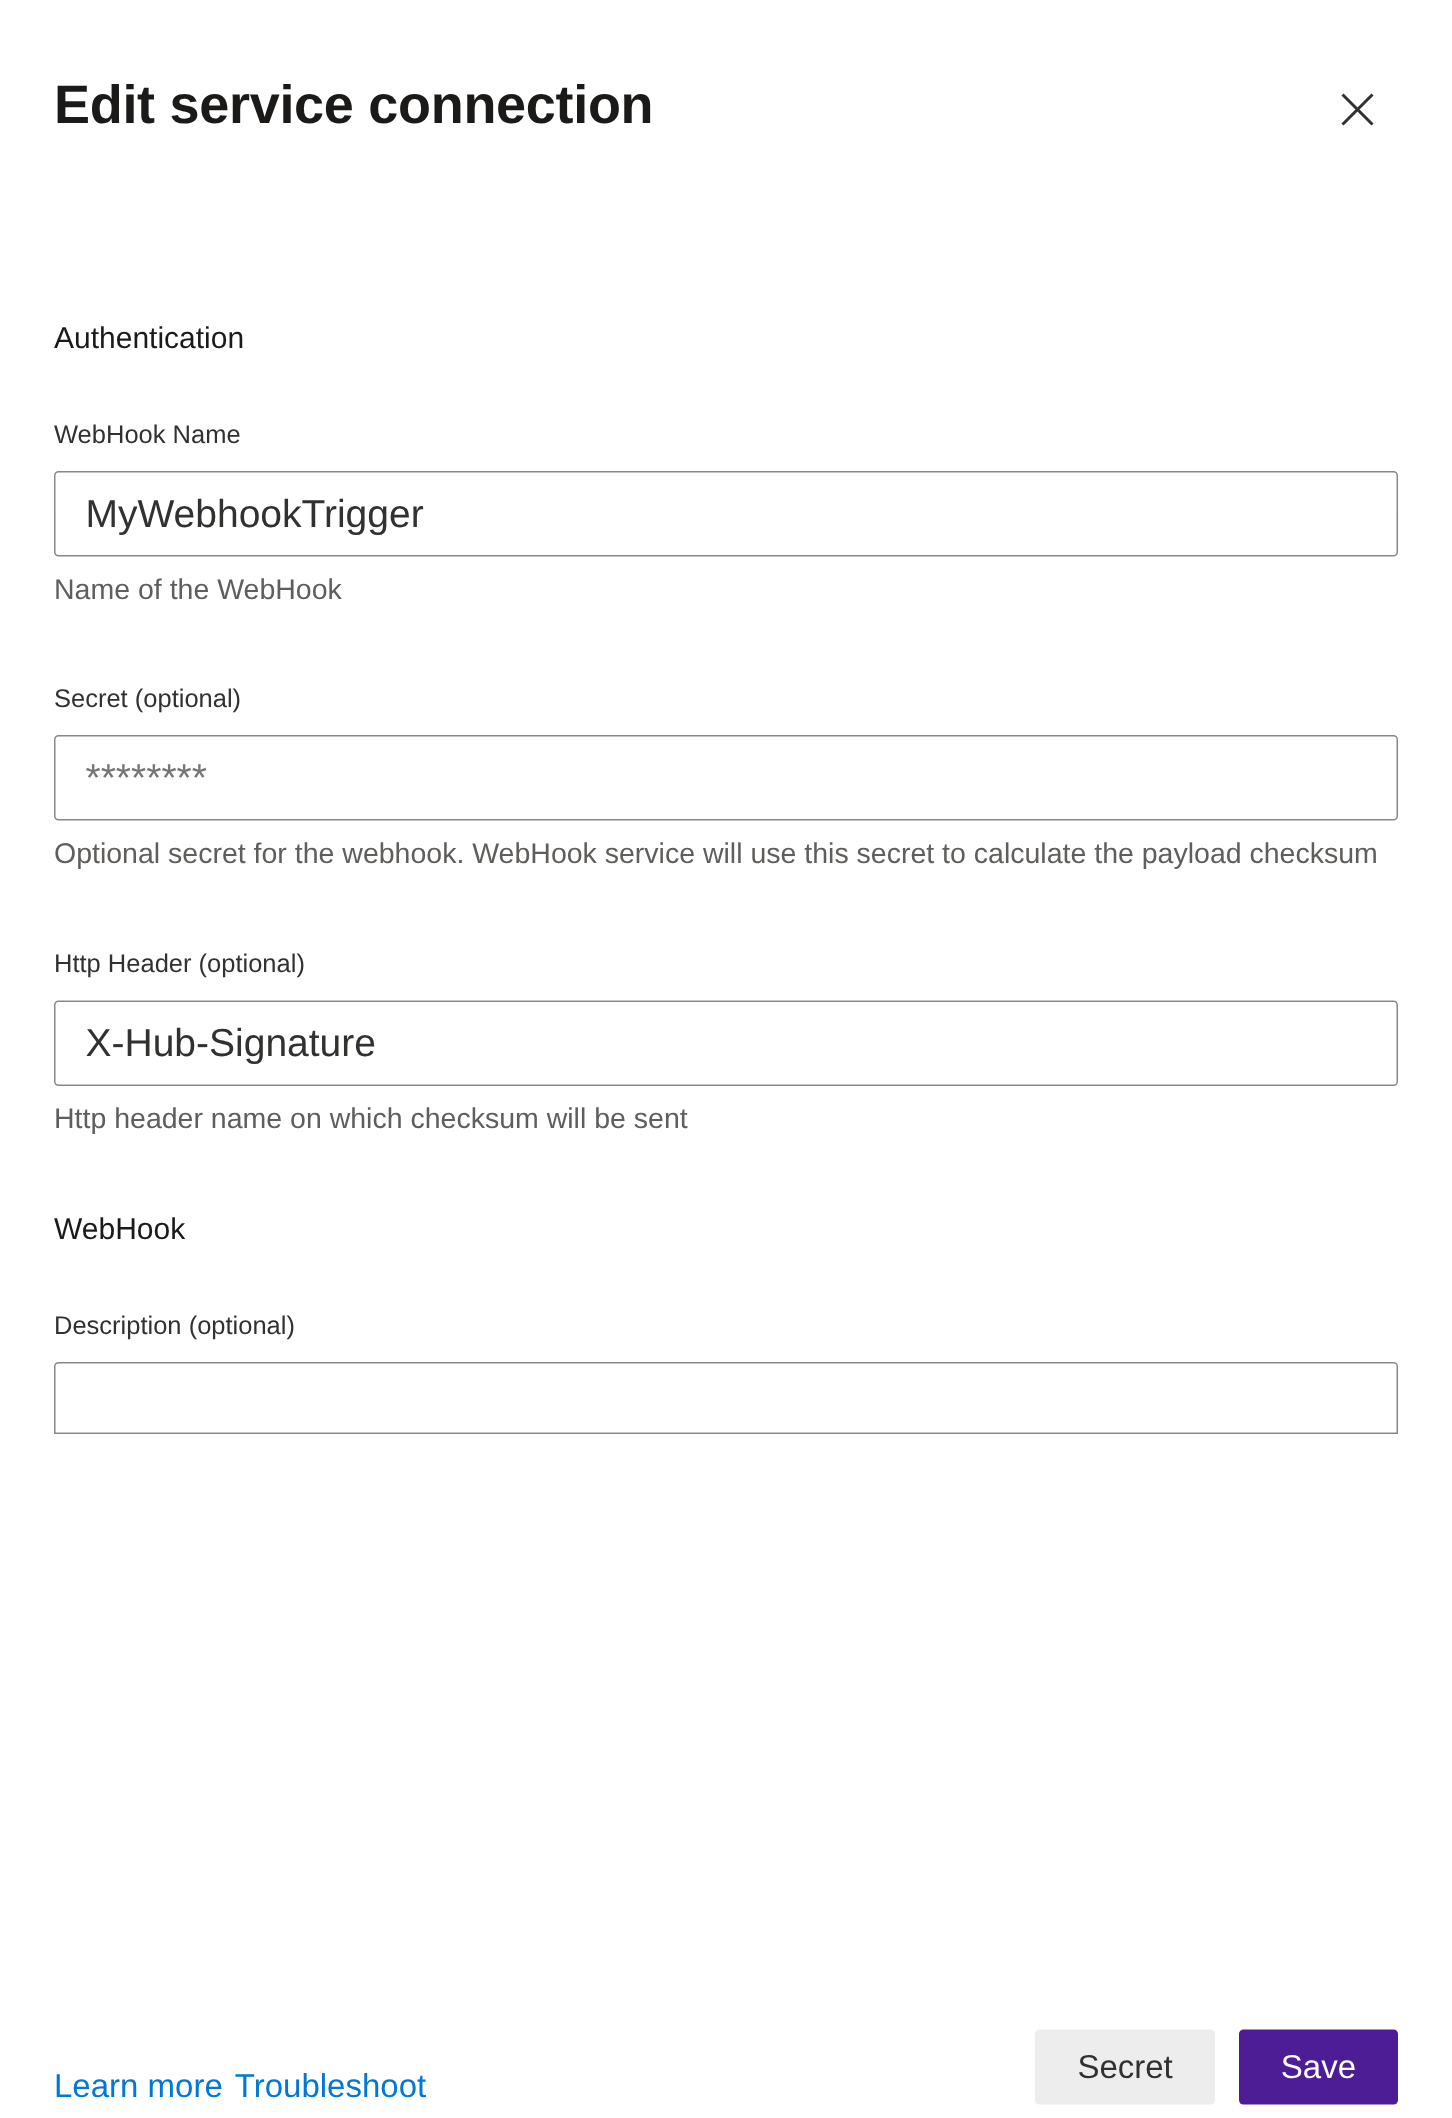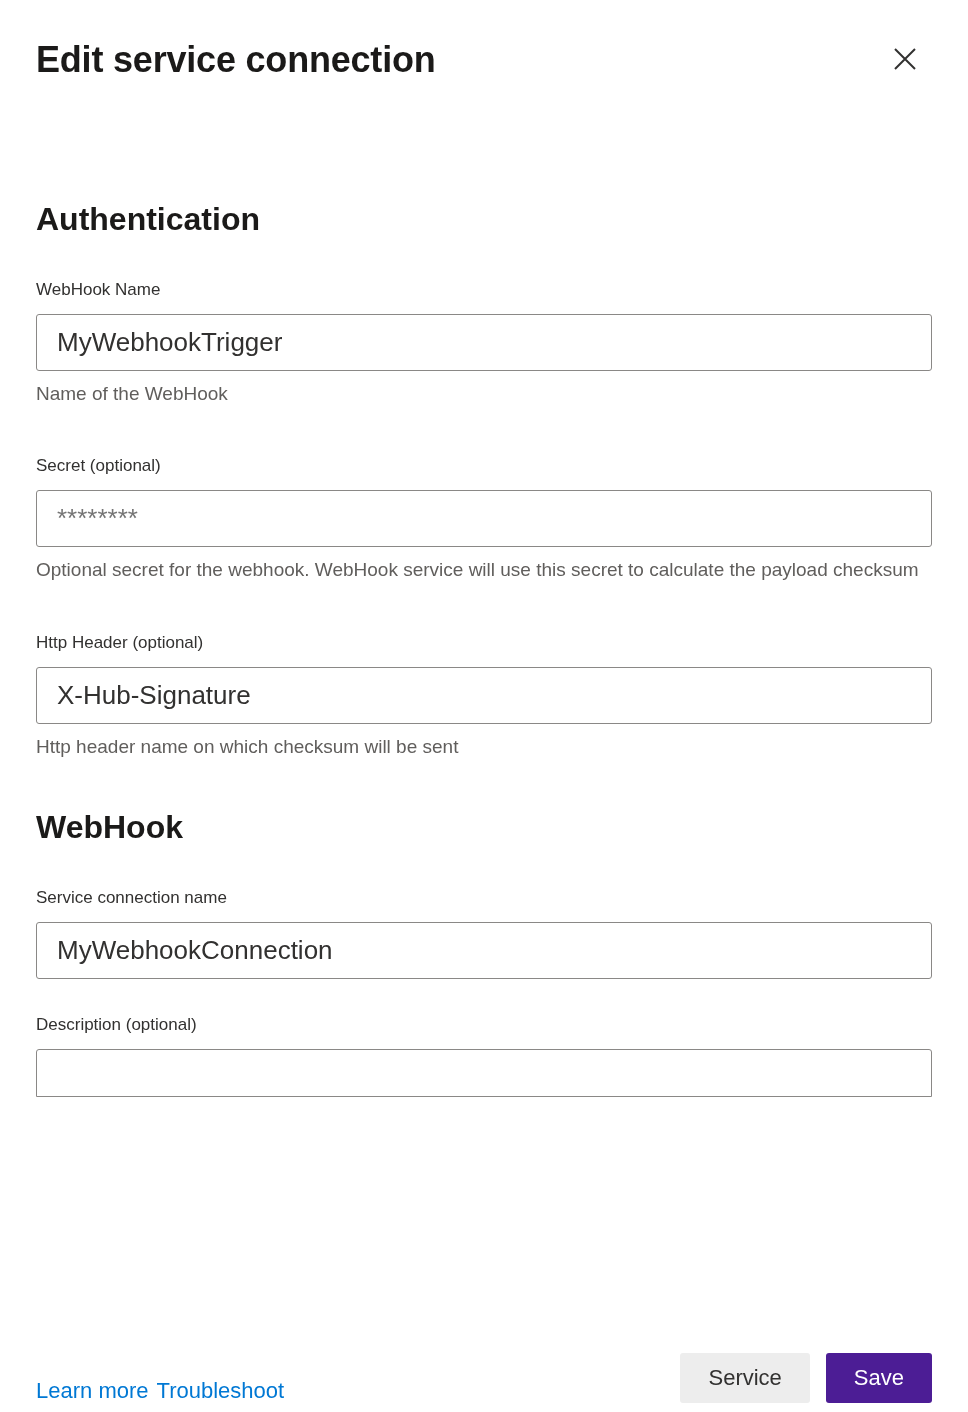--- a/index.html
+++ b/index.html
@@ -17,22 +17,23 @@
     }
     .panel {
       padding: 30px 36px 0 36px;
       height: 100%;
       display: flex;
       flex-direction: column;
     }
     .header {
       display: flex;
       justify-content: space-between;
-      align-items: flex-end;
+      align-items: center;
       margin-bottom: 120px;
+      margin-top: 14px;
     }
     .header-title {
       font-size: 36px;
       font-weight: 700;
       color: #1b1a19;
       letter-spacing: -0.2px;
     }
     .close-btn {
       background: none;
       border: none;
@@ -41,22 +42,22 @@
       margin-top: 10px;
       margin-right: 8px;
     }
     .close-btn svg {
       width: 30px;
       height: 30px;
       stroke: #323130;
       stroke-width: 1.6;
     }
     .section-heading {
-      font-size: 32px;
-      font-weight: 700;
+      font-size: 20px;
+      font-weight: 400;
       color: #1b1a19;
       margin-bottom: 42px;
     }
     .form-group {
       margin-bottom: 48px;
     }
     .field-label {
       font-size: 17px;
       font-weight: 400;
       color: #323130;
@@ -174,35 +175,31 @@
       <div class="form-group">
         <label class="field-label">Http Header (optional)</label>
         <input type="text" class="text-input" value="X-Hub-Signature" style="">
         <div class="help-text">Http header name on which checksum will be sent</div>
       </div>
     </div>
 
     <div class="details-section">
       <h2 class="section-heading">WebHook</h2>
 
-      <div class="form-group" style="margin-bottom:36px">
-        <label class="field-label">Service connection name</label>
-        <input type="text" class="text-input" value="MyWebhookConnection" style="">
-      </div>
 
       <div class="form-group">
         <label class="field-label">Description (optional)</label>
         <input type="text" class="description-input" value="" style="">
       </div>
     </div>
   </div>
 </div>
 
 <div class="footer">
   <div class="footer-links">
     <a class="footer-link">Learn more</a>
     <a class="footer-link">Troubleshoot</a>
   </div>
   <div class="footer-buttons">
-    <button class="btn btn-secondary">Service</button>
+    <button class="btn btn-secondary">Secret</button>
     <button class="btn btn-primary">Save</button>
   </div>
 </div>
 
 </body></html>

